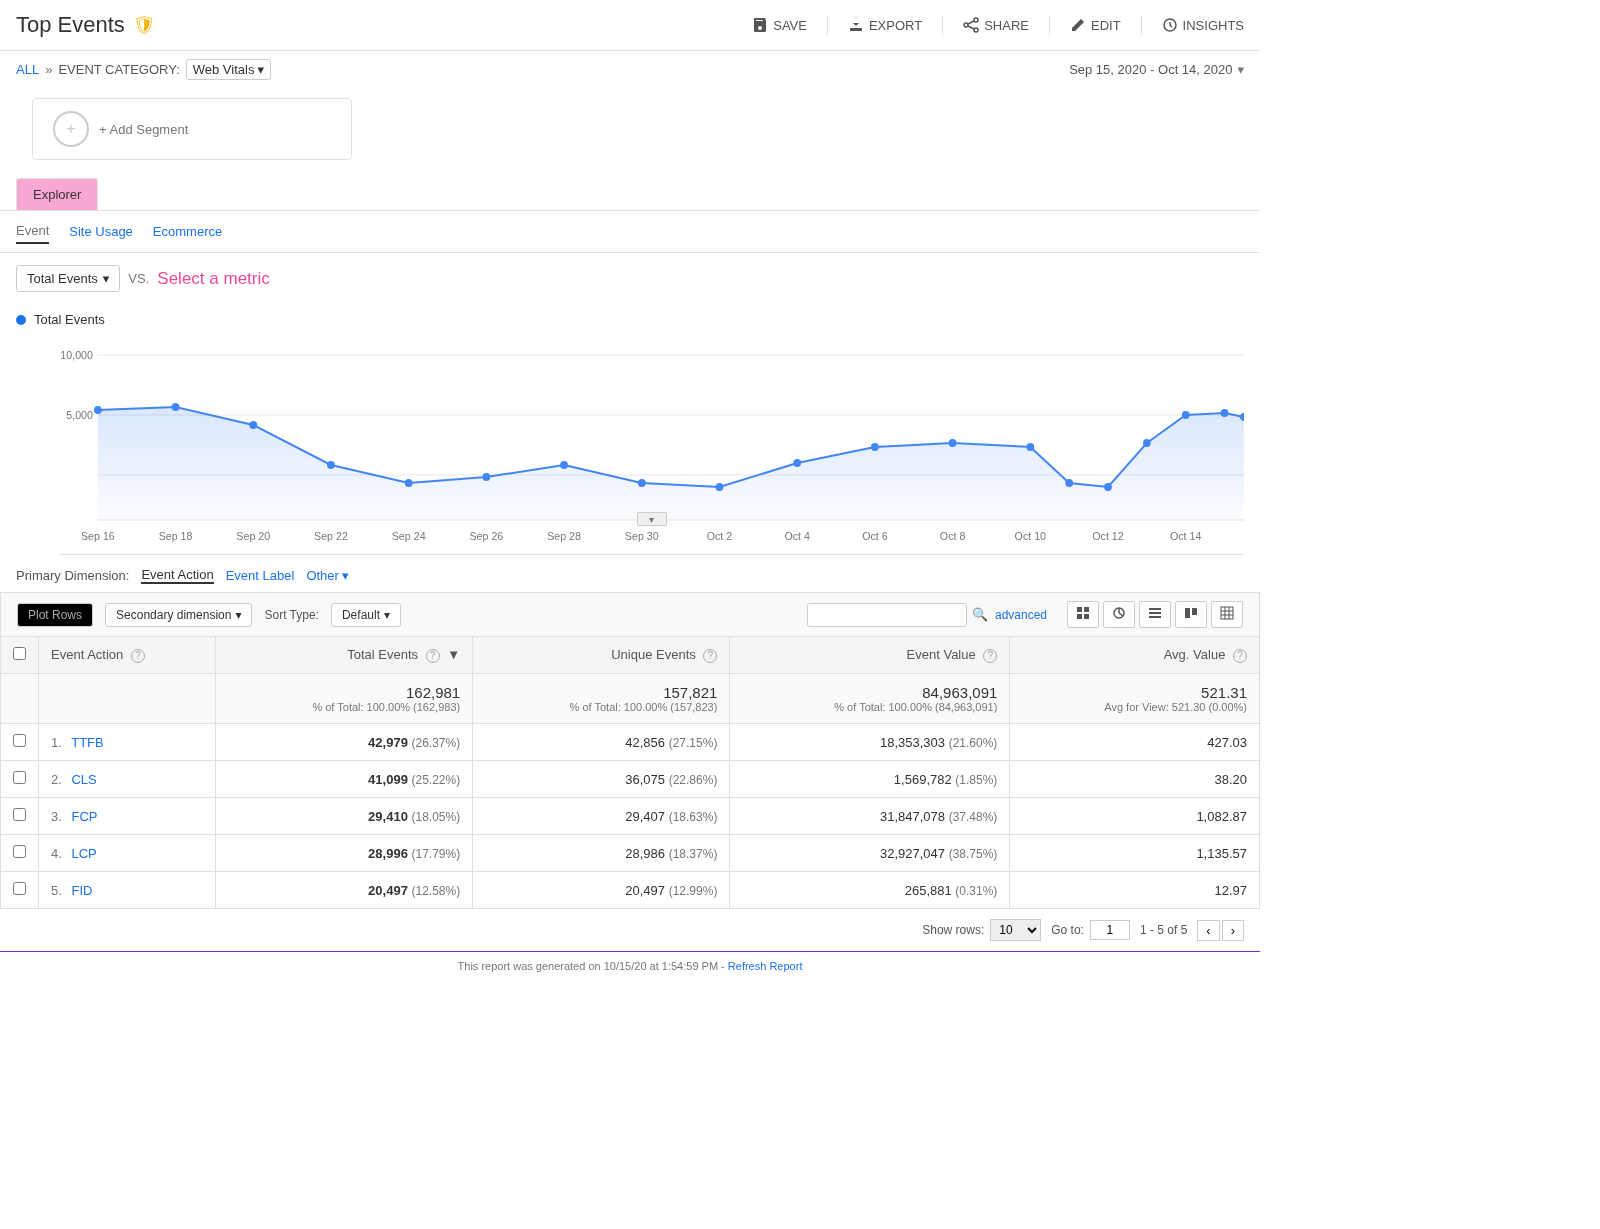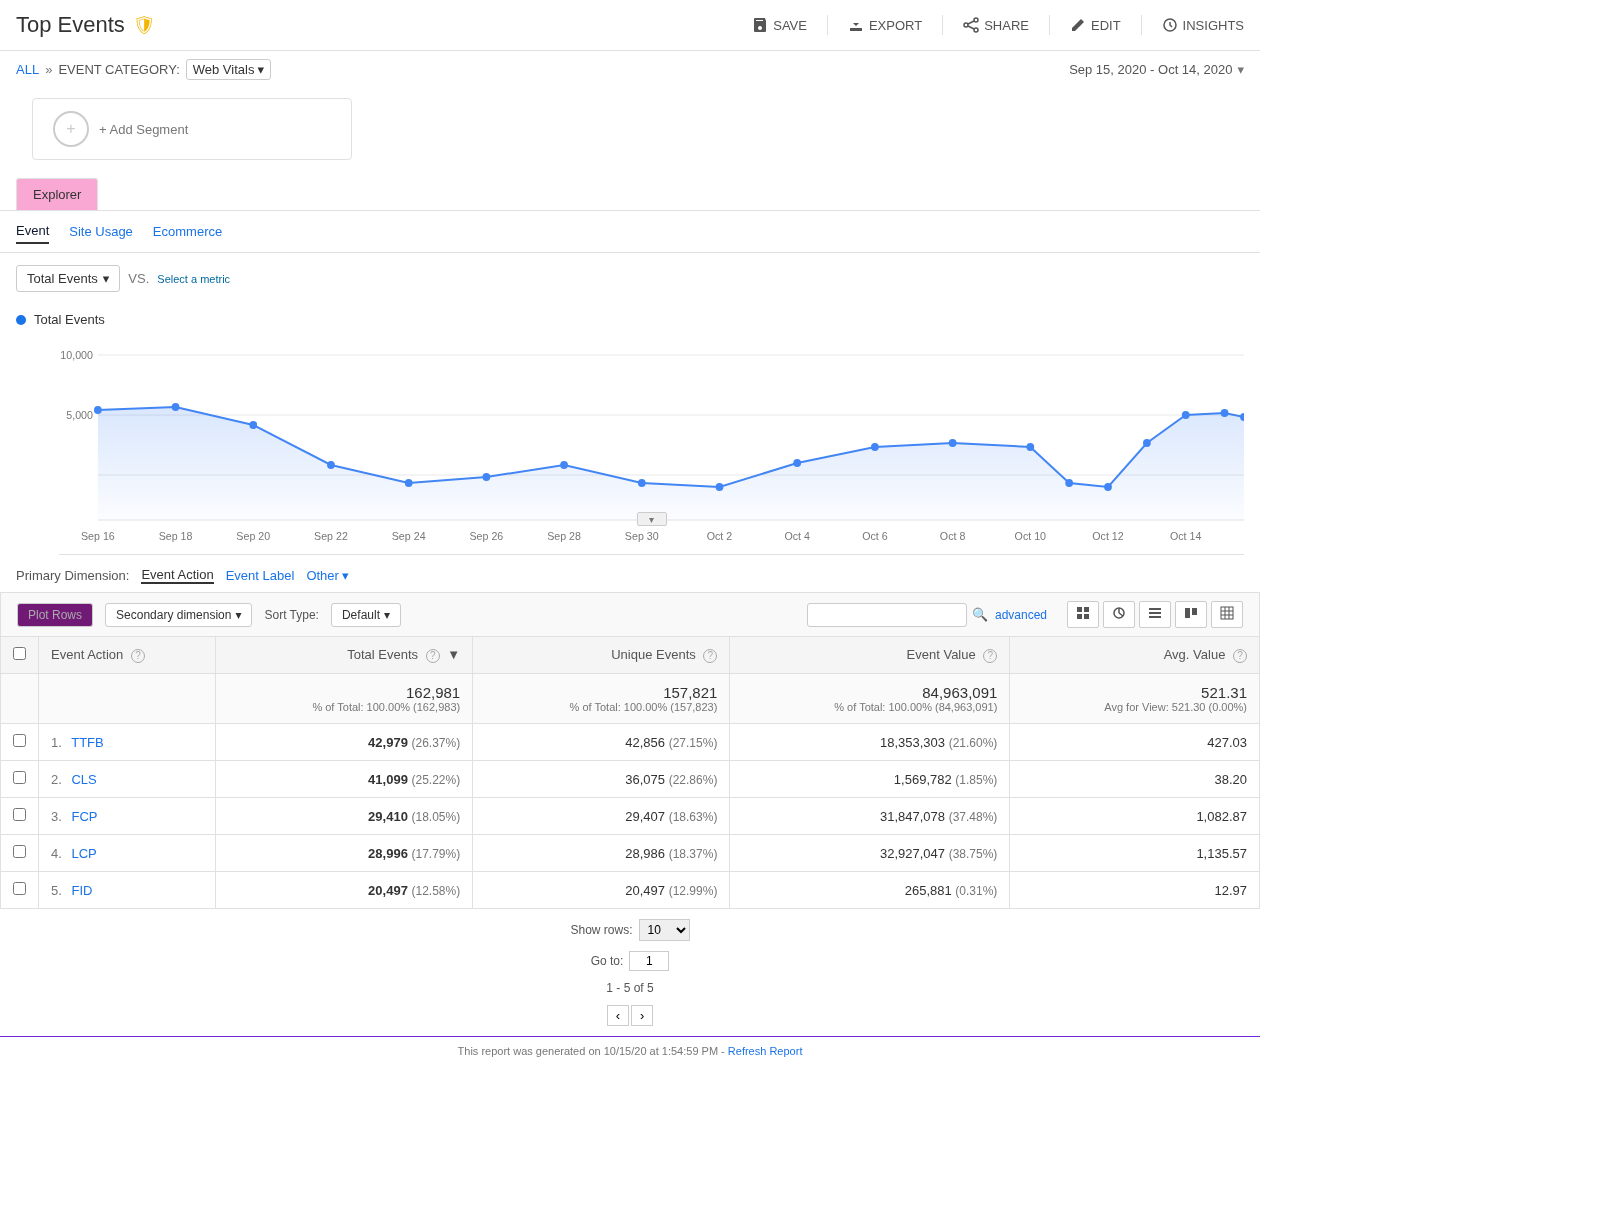--- a/index.html
+++ b/index.html
@@ -35,29 +35,29 @@
     .segment-add { border: 1px solid #e0e0e0; border-radius: 4px; padding: 12px 20px; display: flex; align-items: center; gap: 10px; min-width: 320px; margin-left: 16px; cursor: pointer; color: #777; }
     .segment-add-circle { width: 36px; height: 36px; border: 2px solid #ccc; border-radius: 50%; display: flex; align-items: center; justify-content: center; color: #ccc; font-size: 16px; }
 
     
     .explorer-tab { padding: 8px 16px 0; border-bottom: 1px solid #e0e0e0; }
     .tab-btn { display: inline-block; padding: 8px 16px; font-size: 13px; cursor: pointer; border: 1px solid #e0e0e0; border-bottom: none; background: #f9a8d4; border-radius: 3px 3px 0 0; font-weight: 500; }
 
     
     .sub-tabs { display: flex; align-items: center; gap: 20px; padding: 8px 16px; border-bottom: 1px solid #e0e0e0; }
     .sub-tab { font-size: 13px; cursor: pointer; padding: 4px 0; color: #333; }
-    .sub-tab.active { color: #0f172a; border-bottom: 2px solid #333; font-weight: 500; }
+    .sub-tab.active { color: #737373; border-bottom: 2px solid #333; font-weight: 500; }
     .sub-tab.link { color: #1a73e8; }
 
     
     .chart-controls { display: flex; align-items: center; justify-content: space-between; padding: 12px 16px; }
     .chart-controls-left { display: flex; align-items: center; gap: 8px; }
     .metric-dropdown { border: 1px solid #ccc; border-radius: 3px; padding: 5px 10px; cursor: pointer; display: flex; align-items: center; gap: 5px; background: #fff; font-size: 13px; }
     .vs-label { color: #777; font-size: 13px; }
-    .select-metric { color: #0369a1; font-size: 11px; cursor: pointer; }
+    .select-metric { color: #ec4899; font-size: 17px; cursor: pointer; }
     .chart-controls-right { display: flex; align-items: center; gap: 4px; }
     .period-btn { border: 1px solid #ccc; padding: 5px 12px; cursor: pointer; background: #fff; font-size: 13px; color: #555; }
     .period-btn.active { background: #e8f0fe; color: #1a73e8; border-color: #1a73e8; font-weight: 500; }
     .period-btn:first-child { border-radius: 3px 0 0 3px; }
     .period-btn:last-child { border-radius: 0 3px 3px 0; }
     .chart-type-btn { border: 1px solid #ccc; padding: 5px 10px; cursor: pointer; background: #fff; margin-left: 8px; border-radius: 3px; }
 
     
     .chart-area { padding: 0 16px; }
     .chart-legend { display: flex; align-items: center; gap: 8px; padding: 8px 0; font-size: 13px; }
@@ -66,21 +66,21 @@
 
     
     .primary-dim { display: flex; align-items: center; gap: 12px; padding: 12px 16px 8px; font-size: 13px; }
     .primary-dim-label { font-weight: 500; color: #555; }
     .dim-option { color: #1a73e8; cursor: pointer; }
     .dim-option.active { color: #333; font-weight: 500; border-bottom: 2px solid #333; }
     .dim-other { display: flex; align-items: center; gap: 3px; color: #1a73e8; cursor: pointer; }
 
     
     .table-controls { display: flex; align-items: center; gap: 12px; padding: 8px 16px; background: #f9f9f9; border: 1px solid #e0e0e0; border-bottom: none; }
-    .plot-rows-btn { border: 1px solid #ccc; padding: 4px 10px; background: #701a75; font-size: 12px; color: #aaa; border-radius: 3px; cursor: not-allowed; }
+    .plot-rows-btn { border: 1px solid #ccc; padding: 4px 10px; background: #000000; font-size: 12px; color: #aaa; border-radius: 3px; cursor: not-allowed; }
     .sec-dim-dropdown { border: 1px solid #ccc; padding: 4px 10px; background: #fff; font-size: 12px; border-radius: 3px; cursor: pointer; display: flex; align-items: center; gap: 4px; }
     .sort-label { font-size: 12px; color: #555; }
     .sort-dropdown { border: 1px solid #ccc; padding: 4px 10px; background: #fff; font-size: 12px; border-radius: 3px; cursor: pointer; display: flex; align-items: center; gap: 4px; }
     .search-box { margin-left: auto; display: flex; align-items: center; gap: 6px; }
     .search-input { border: 1px solid #ccc; padding: 4px 8px; font-size: 12px; border-radius: 3px; width: 160px; }
     .search-icon { color: #777; cursor: pointer; }
     .advanced-link { color: #1a73e8; font-size: 12px; cursor: pointer; }
     .view-btns { display: flex; gap: 4px; margin-left: 8px; }
     .view-btn { border: 1px solid #ccc; padding: 4px 8px; background: #fff; cursor: pointer; font-size: 12px; border-radius: 2px; }
 
@@ -94,21 +94,21 @@
     .totals-main { font-size: 15px; font-weight: 400; color: #333; display: block; }
     .totals-sub { font-size: 11px; color: #777; display: block; }
     .row-link { color: #1a73e8; cursor: pointer; text-decoration: none; }
     .row-num { color: #777; margin-right: 6px; }
     .bold-val { font-weight: 700; }
     .pct-val { color: #777; font-size: 12px; }
     .checkbox-cell { width: 30px; }
     .sort-arrow { color: #555; margin-left: 4px; }
 
     
-    .pagination { display: flex; align-items: center; justify-content: flex-end; padding: 10px 16px; gap: 10px; font-size: 12px; color: #555; flex-direction: column; }
+    .pagination { display: flex; align-items: center; justify-content: flex-end; padding: 10px 16px; gap: 10px; font-size: 12px; color: #555; }
     .show-rows { display: flex; align-items: center; gap: 6px; }
     .rows-select { border: 1px solid #ccc; padding: 2px 4px; font-size: 12px; }
     .goto { display: flex; align-items: center; gap: 6px; }
     .goto-input { border: 1px solid #ccc; padding: 2px 6px; width: 40px; font-size: 12px; text-align: center; }
     .page-info { }
     .nav-btns { display: flex; gap: 2px; }
     .nav-btn { border: 1px solid #ccc; padding: 2px 8px; background: #fff; cursor: pointer; font-size: 13px; }
 
     
     .footer { text-align: center; padding: 8px 16px; font-size: 11px; color: #777; border-top: 1px solid #6d28d9; }

